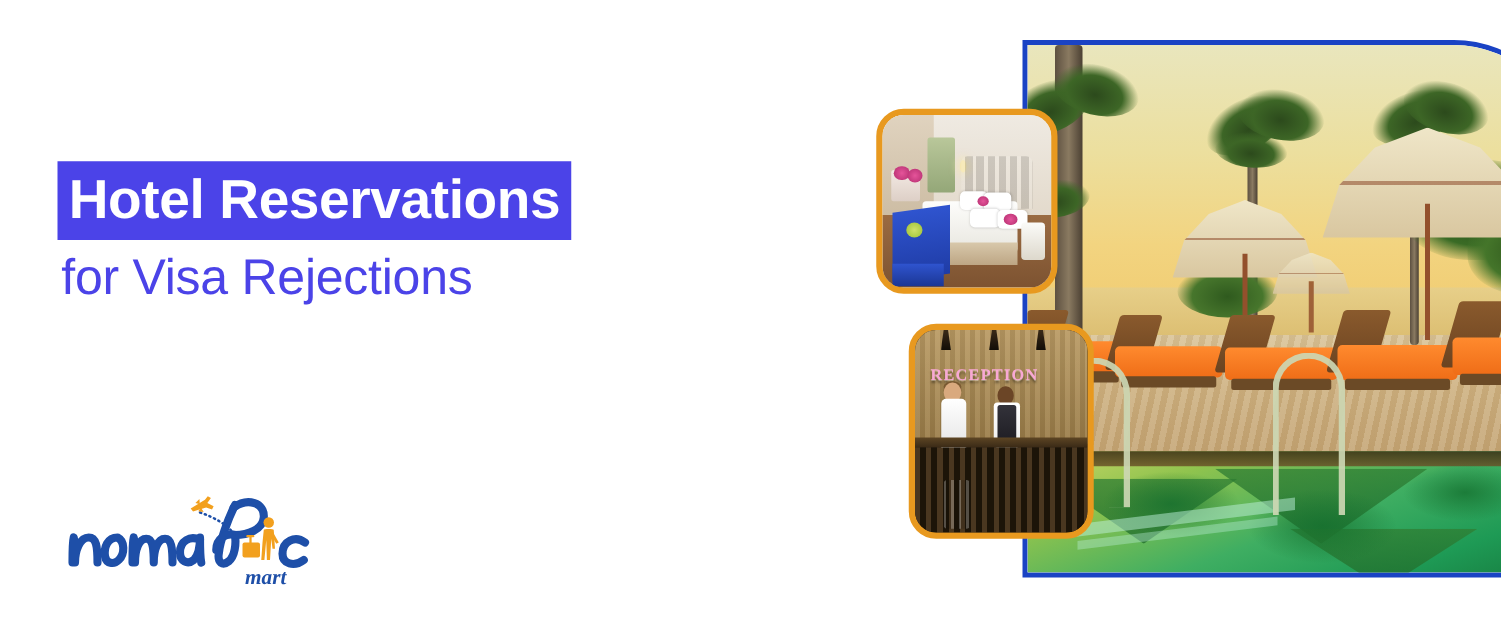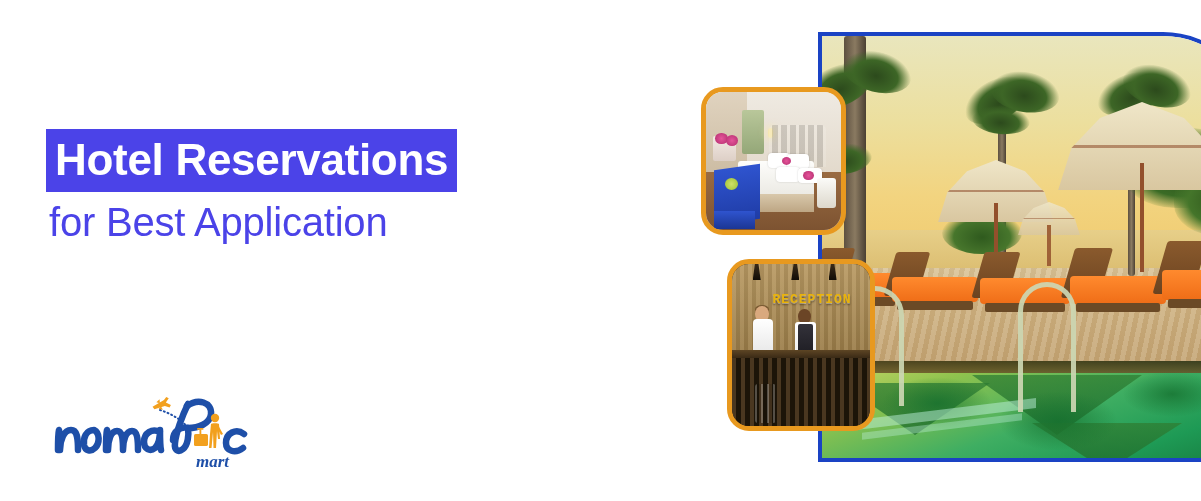--- a/index.html
+++ b/index.html
@@ -197,24 +197,23 @@
     position:absolute;left:37px;top:259px;width:148px;height:172px;
     border:5px solid #e8991f;border-radius:22px;
     overflow:hidden;box-sizing:border-box;background:#2a1f14;
   }
   .rec-wall{position:absolute;left:0;top:0;right:0;height:56%;
     background:linear-gradient(#b99a63,#9a7c48);}
   .rec-wall:after{content:"";position:absolute;inset:0;
     background:repeating-linear-gradient(90deg, rgba(255,255,255,.07) 0 4px, rgba(0,0,0,.08) 4px 8px);}
   .rec-sign{
     position:absolute;left:9%;top:17%;width:84%;
-    color:#eab308;font-size:13px;font-weight:bold;letter-spacing:1px;
+    color:#f9a8d4;font-size:13px;font-weight:bold;letter-spacing:1px;
     text-shadow:0 1px 0 rgba(255,255,255,.35), 0 2px 2px rgba(0,0,0,.45);
-    font-family:Liberation Mono, monospace;
-    margin-left:28px;
+    font-family:Liberation Serif, serif;
   }
   .pendant{position:absolute;top:0;width:8px;height:16px;
     background:linear-gradient(#3a2a18,#120d07);
     clip-path:polygon(28% 0%,72% 0%,100% 100%,0% 100%);}
   .pendant:before{content:"";position:absolute;left:50%;top:-8px;width:1px;height:8px;
     background:#2a1e10;}
   .rec-desk{position:absolute;left:0;bottom:0;right:0;height:42%;
     background:linear-gradient(#3a2a16,#24190c);
     background-image:repeating-linear-gradient(90deg, #4a3720 0 4px, #1c1408 4px 9px);}
   .rec-deskTop{position:absolute;left:0;bottom:42%;right:0;height:5%;
@@ -244,21 +243,21 @@
 <body>
 
 <div class="banner">
 
   <div class="text-col">
 
     <div class="headline-wrap">
       <span class="headline">Hotel Reservations</span>
     </div>
 
-    <div class="subhead">for Best Application</div>
+    <div class="subhead">for Visa Rejections</div>
 
 
     <div class="logo">
       <svg viewBox="0 0 210 90" xmlns="http://www.w3.org/2000/svg" aria-hidden="true">
 
         <g fill="none" stroke="#1e4fa8" stroke-width="6.5" stroke-linecap="round" stroke-linejoin="round">
 
           <path d="M10,62 C10,52 10,46 11,42 C12,48 12,56 12,62 C12,52 16,42 23,42 C29,42 30,49 30,62"></path>
 
           <path d="M46,42 C38,42 35,50 36,57 C37,63 43,64 47,60 C52,55 52,45 46,42 Z"></path>

